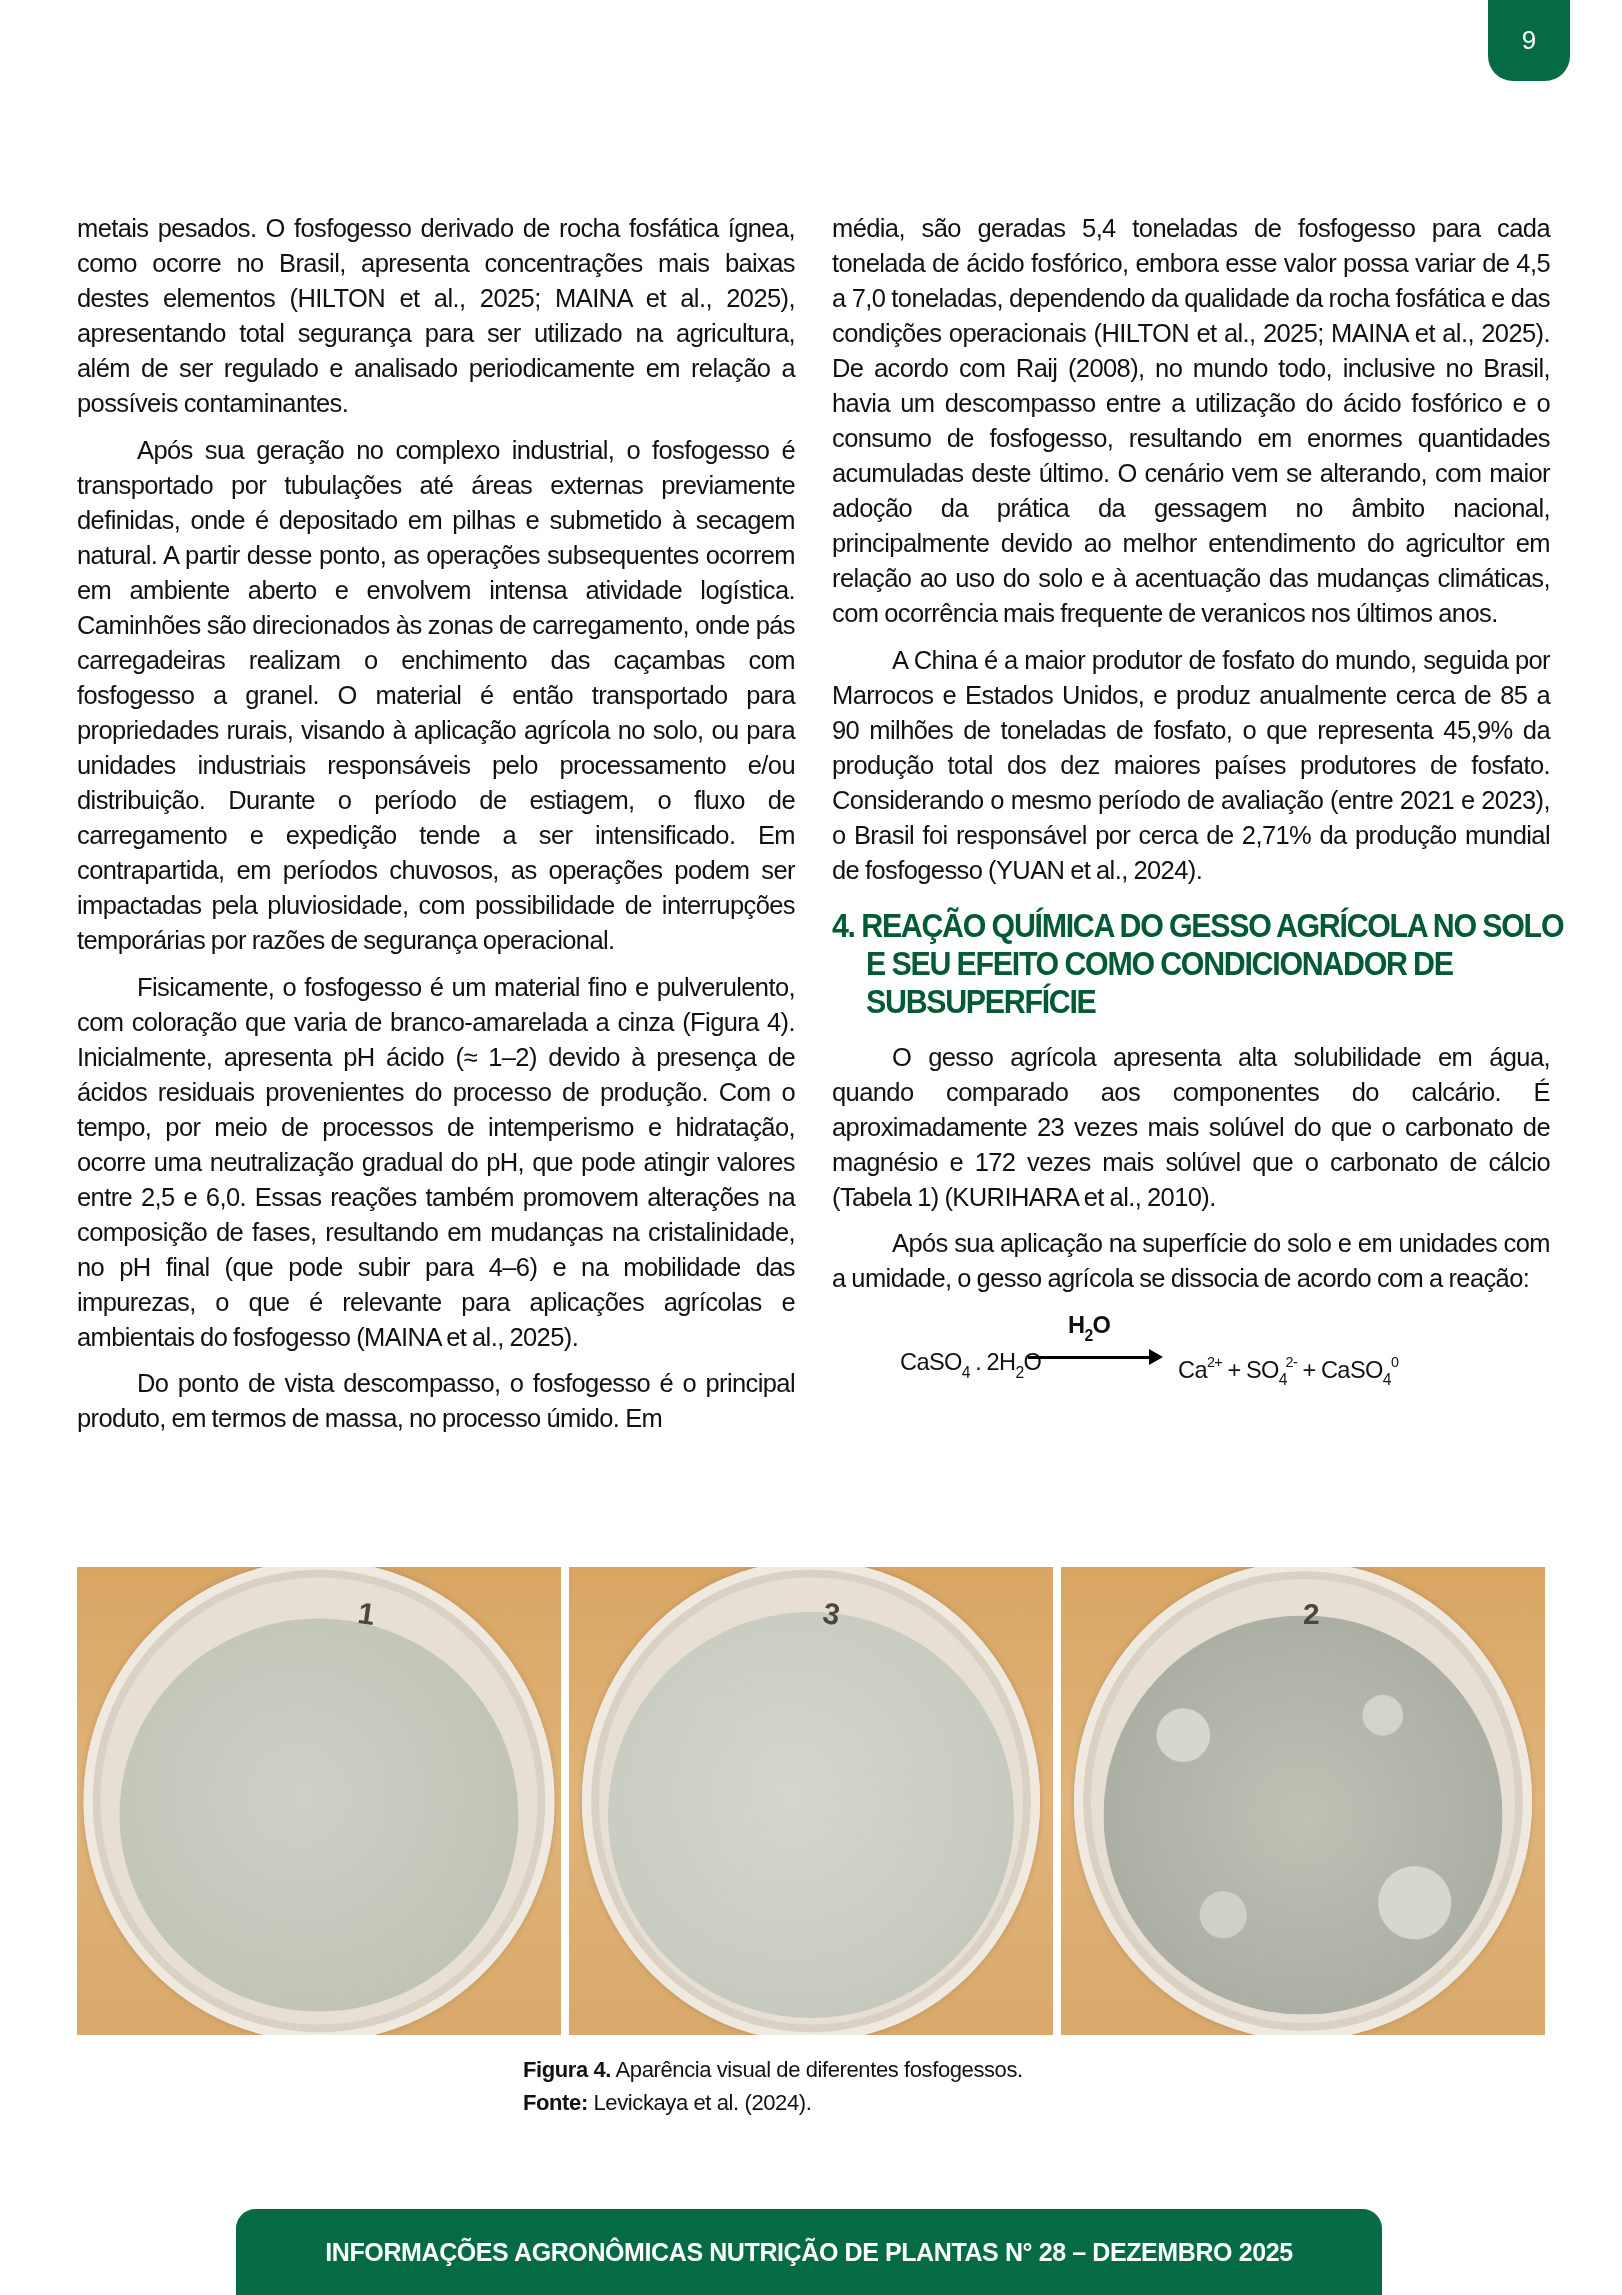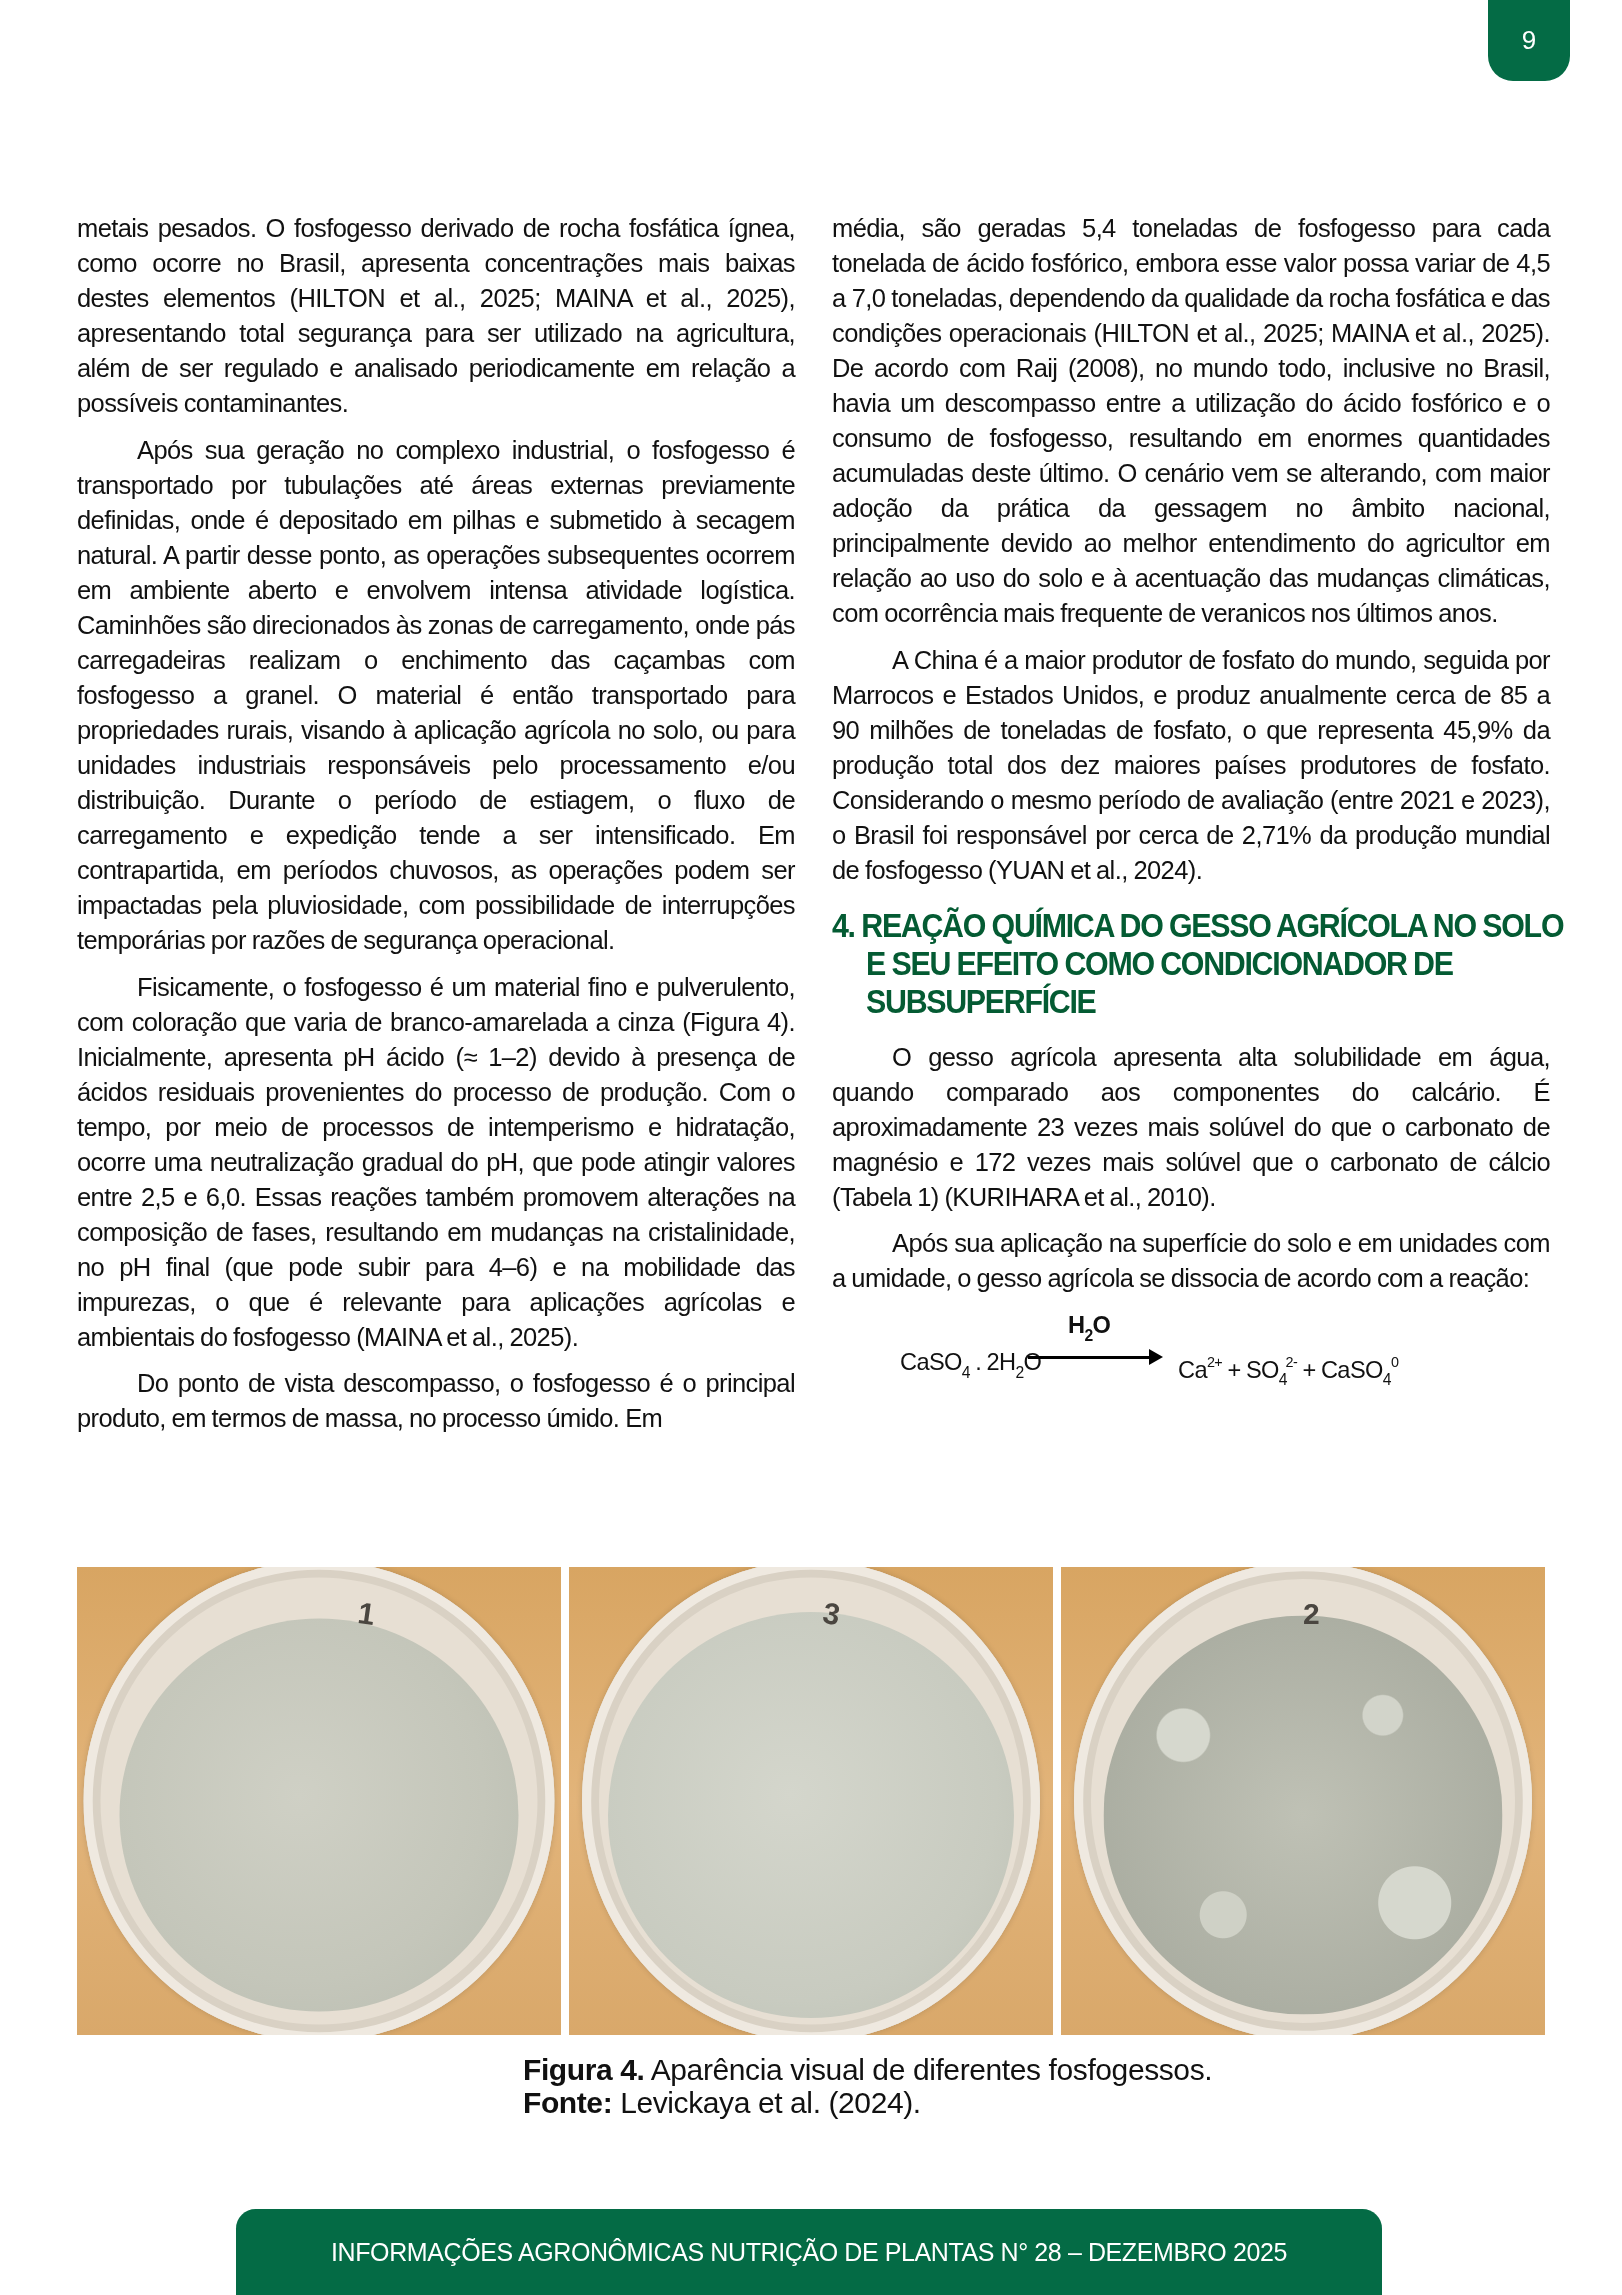--- a/index.html
+++ b/index.html
@@ -64,27 +64,27 @@
              radial-gradient(circle at 70% 25%, #d2d4ca 0 19.6px, transparent 21px),
              radial-gradient(circle at 50% 50%, #bfc1b5 0%, #a9aca0 80%, #8f9287 100%); }
   .dish-label { position: absolute; top: 30px; font-family: "Liberation Sans", sans-serif;
                 font-weight: bold; font-size: 30px; color: #4a4640; }
   .p1 .dish-label { left: 281px; transform: rotate(8deg); }
   .p2 .dish-label { left: 254px; transform: rotate(10deg); }
   .p3 .dish-label { left: 242px; }
 
   .caption { position: absolute; left: 523px; top: 2053px;
              font-family: "Liberation Sans Narrow", "Liberation Sans", sans-serif;
-             font-size: 30px; line-height: 33px; letter-spacing: -0.4px; }
+             font-size: 22px; line-height: 33px; letter-spacing: -0.4px; }
   .caption b { font-weight: bold; }
 
   .footer-bar { position: absolute; left: 236px; top: 2209px; width: 1146px; height: 86px;
                 background: #046b45; border-radius: 19.6px 19.6px 0 0;
                 display: flex; align-items: center; justify-content: center; }
-  .footer-text { color: #fff; font-family: "Liberation Sans", sans-serif; font-weight: normal;
+  .footer-text { color: #fff; font-family: "Liberation Sans", sans-serif; font-weight: bold;
                  font-size: 25px; letter-spacing: -0.4px; }
 </style>
 </head>
 <body>
 
 <div class="page-tab">
   <span>9</span>
 </div>
 
 <div class="col col-left">

